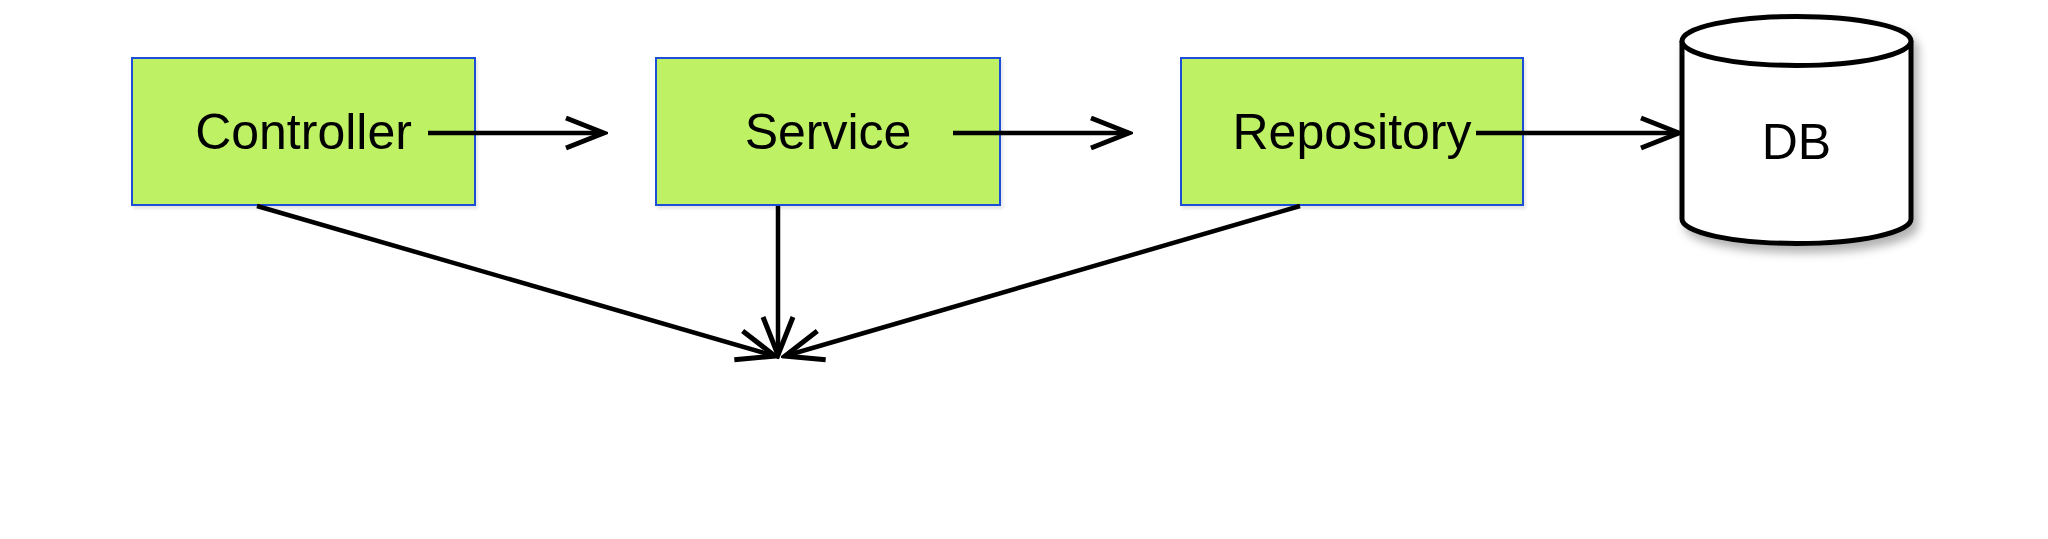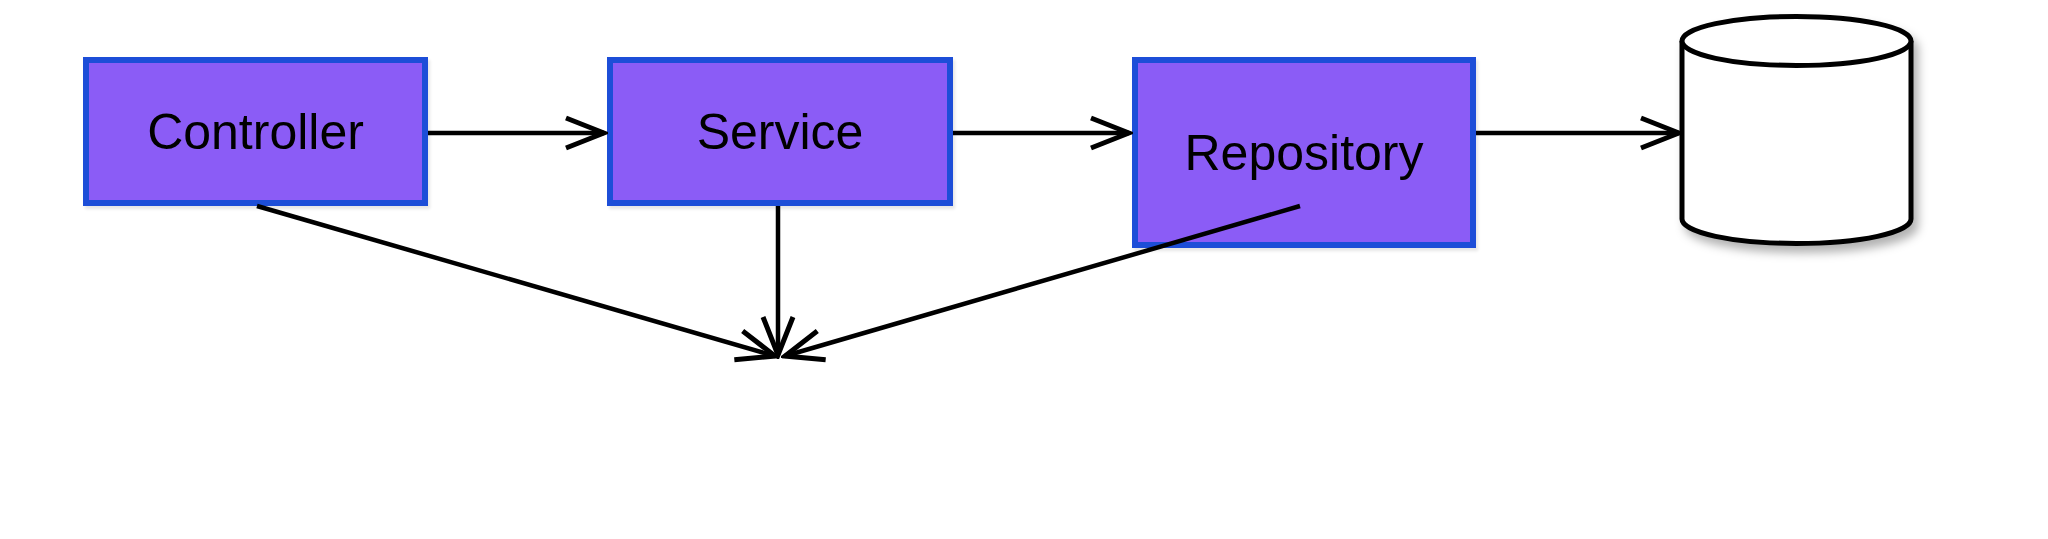--- a/index.html
+++ b/index.html
@@ -19,36 +19,37 @@
     position: absolute;
     left: 0;
     top: 0;
     width: 2048px;
     height: 539px;
     pointer-events: none;
   }
   .node {
     position: absolute;
     box-sizing: border-box;
-    background: #8b5cf6;
-    border: 6px solid #1d4ed8;
+    background: #bef264;
+    border: 2px solid #1d4ed8;
     display: flex;
     align-items: center;
     justify-content: center;
     box-shadow: 2px 3px 3px rgba(0,0,0,0.10);
+    margin-left: 48px;
   }
   .node-label {
     font-size: 50px;
     color: #000000;
     white-space: nowrap;
     line-height: 1;
   }
   .node-controller { left: 83px;   top: 57px;  width: 345px; height: 149px; }
   .node-service    { left: 607px;  top: 57px;  width: 346px; height: 149px; }
-  .node-repository { left: 1132px; top: 57px;  width: 344px; height: 191px; }
+  .node-repository { left: 1132px; top: 57px;  width: 344px; height: 149px; }
   .node-domain     { left: 607px;  top: 358px; width: 346px; height: 149px; }
   .db-label-box {
     position: absolute;
     left: 1682px;
     top: 41px;
     width: 229px;
     height: 202px;
     display: flex;
     align-items: center;
     justify-content: center;
@@ -112,14 +113,17 @@
       <line class="edge-line" x1="257" y1="206" x2="775" y2="356" marker-end="url(#arrowOpen)"></line>
     </g>
     <g>
       <line class="edge-line" x1="778" y1="206" x2="778" y2="355" marker-end="url(#arrowOpen)"></line>
     </g>
     <g>
       <line class="edge-line" x1="1300" y1="206" x2="785" y2="356" marker-end="url(#arrowOpen)"></line>
     </g>
   </svg>
 
+  <div class="db-label-box">
+    <span class="node-label">DB</span>
+  </div>
 
 </div>
 
 </body></html>

